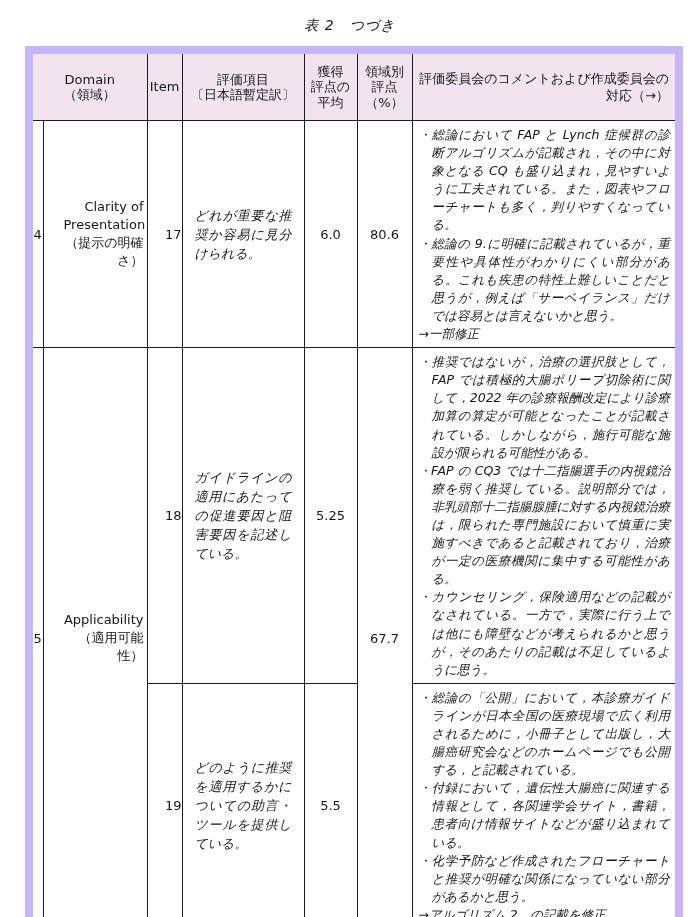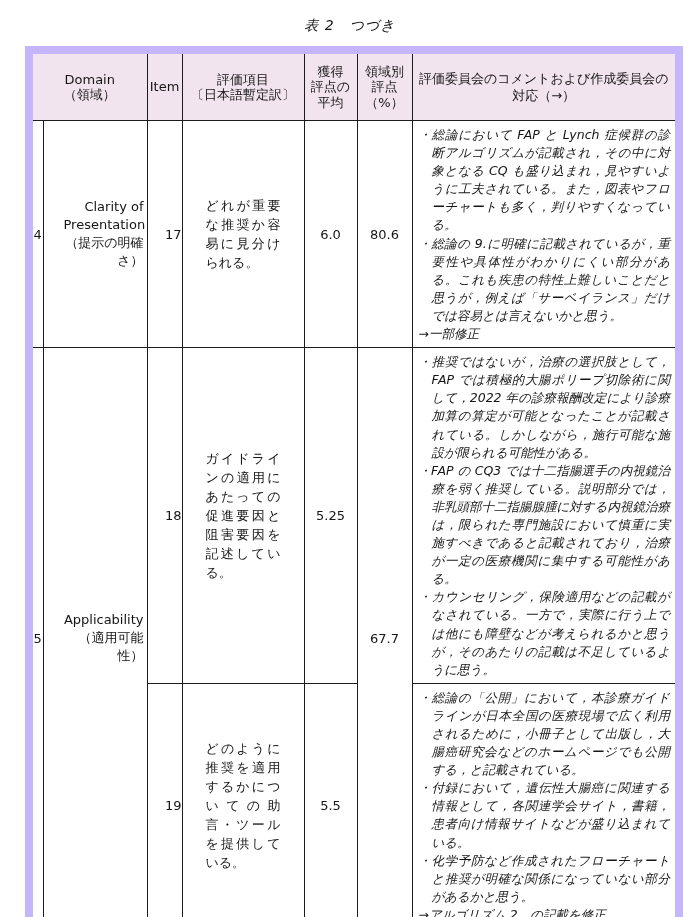--- a/index.html
+++ b/index.html
@@ -37,38 +37,39 @@
   thead th {
     background: #f2e4ee;
     font-weight: normal;
     font-size: 13px;
     line-height: 15.5px;
     height: 52px;
   }
   .mlines { white-space: pre-line; }
   .th-center { text-align: center; }
   .th-comments {
-    text-align: center;
+    text-align: right;
     padding: 16px 6px;
     line-height: 17px;
   }
 
   .num-cell   { text-align: center; font-size: 13px; }
   .domain-cell{
     text-align: right;
     padding: 2px 3px 2px 20px;
     font-size: 13px;
     line-height: 18px;
   }
   .item-cell  { text-align: right; font-size: 13px; }
   .criteria-cell {
     text-align: justify;
-    padding: 2px 23px;
+    padding: 2px 12px;
     font-size: 13px;
     line-height: 19px;
+    font-style: italic;
   }
   .score-cell { text-align: center; font-size: 13px; }
 
   .comments-cell {
     vertical-align: top;
     padding: 5px 5px 4px 6px;
     font-size: 12.5px;
     line-height: 18.1px;
     font-style: italic;
   }

